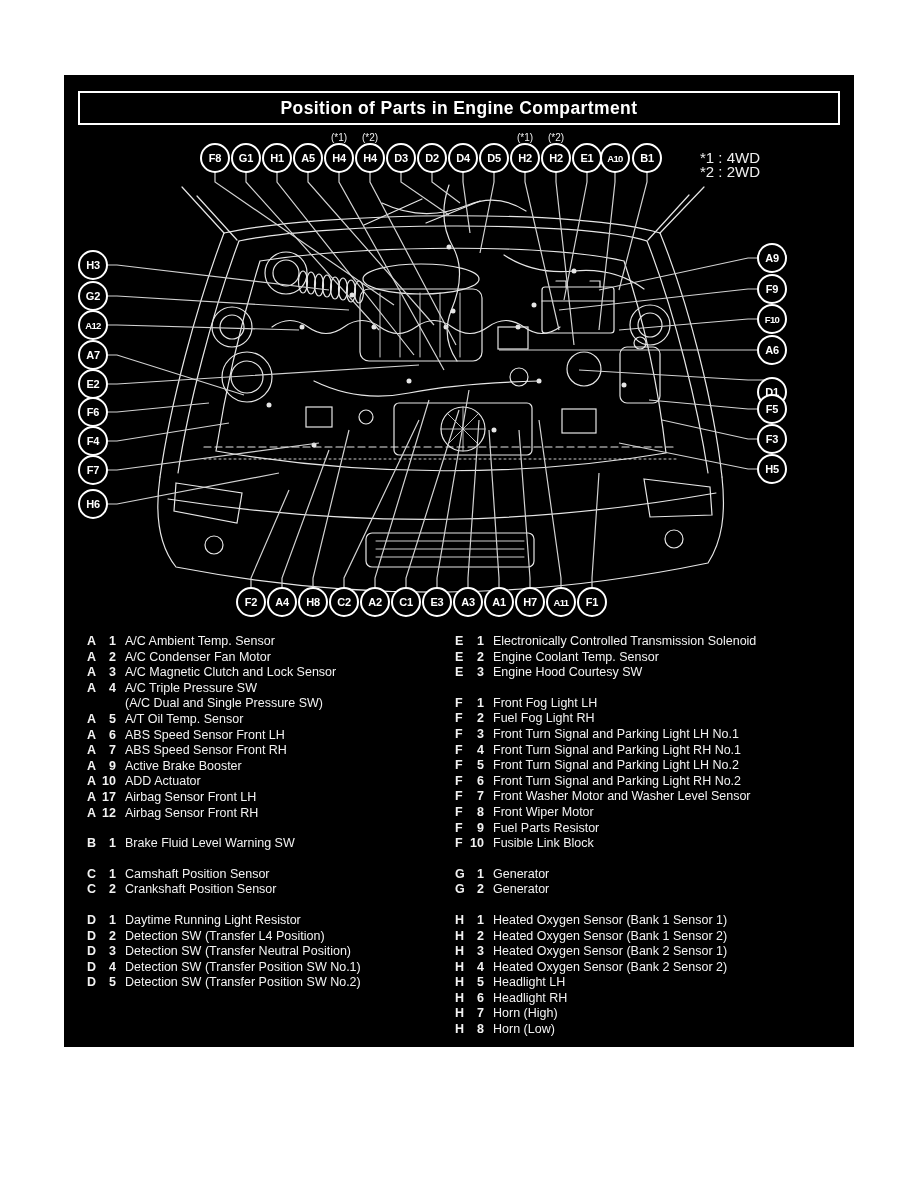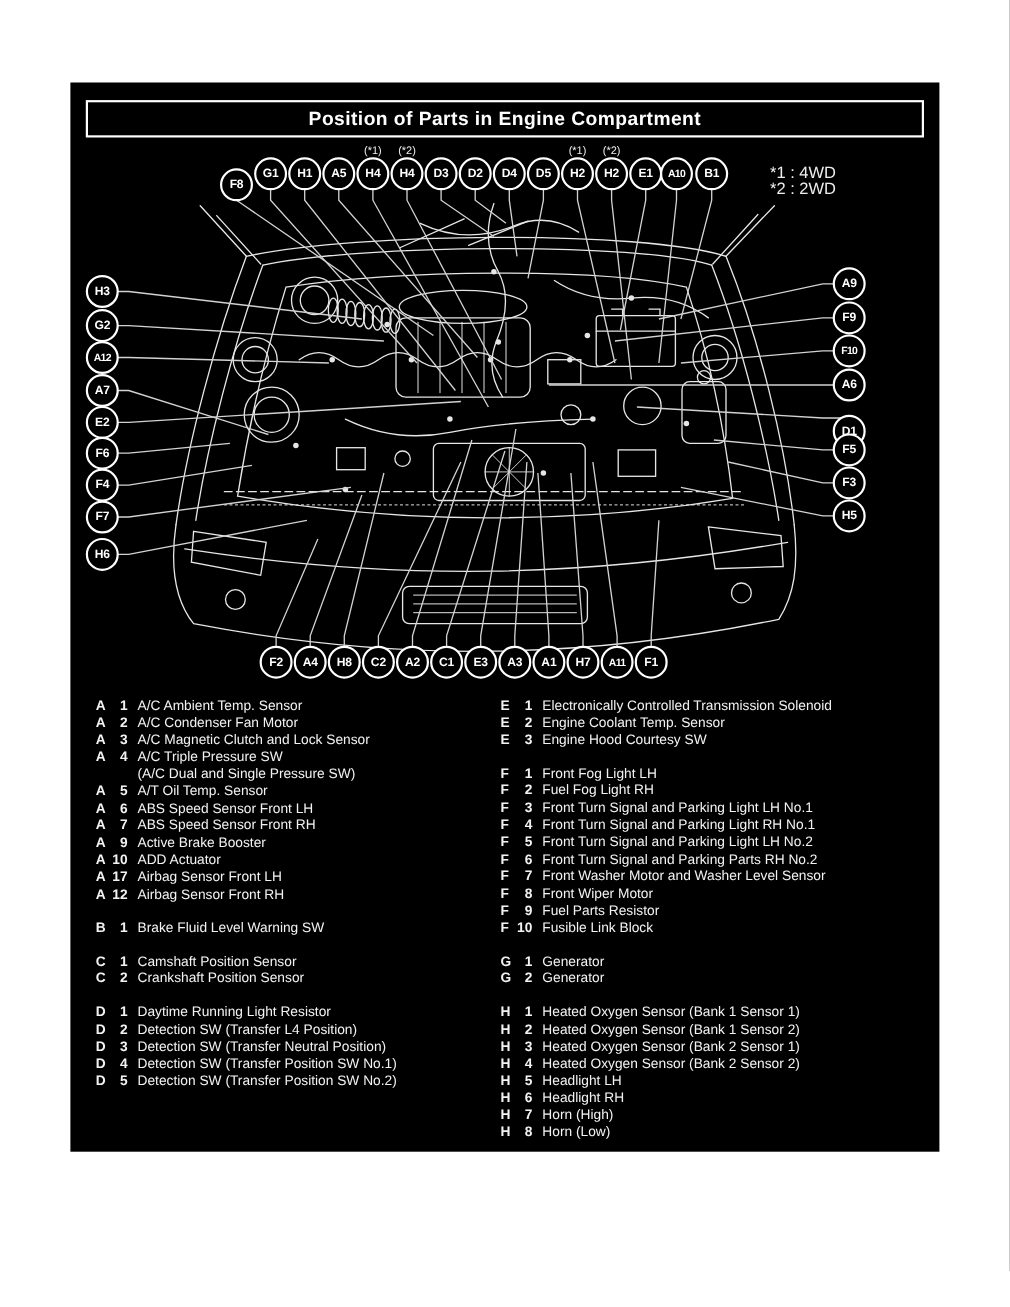--- a/index.html
+++ b/index.html
@@ -182,21 +182,21 @@
         <polyline points="373,527 373,503 405,315"></polyline>
         <polyline points="404,527 404,503 415,345"></polyline>
         <polyline points="435,527 435,503 425,355"></polyline>
         <polyline points="466,527 466,503 455,355"></polyline>
         <polyline points="497,527 497,503 475,345"></polyline>
         <polyline points="528,527 528,503 535,398"></polyline>
       </g>
   </svg>
 
   <div id="callout-layer">
-      <div class="callout" style="left: 151px; top: 93px;">F8</div>
+      <div class="callout" style="left: 151px; top: 83px;">F8</div>
       <div class="callout" style="left: 182px; top: 83px;">G1</div>
       <div class="callout" style="left: 213px; top: 83px;">H1</div>
       <div class="callout" style="left: 244px; top: 83px;">A5</div>
       <div class="callout" style="left: 275px; top: 83px;">H4</div>
       <div class="callout-note" style="left: 275px; top: 68px;">(*1)</div>
       <div class="callout" style="left: 306px; top: 83px;">H4</div>
       <div class="callout-note" style="left: 306px; top: 68px;">(*2)</div>
       <div class="callout" style="left: 337px; top: 83px;">D3</div>
       <div class="callout" style="left: 368px; top: 83px;">D2</div>
       <div class="callout" style="left: 399px; top: 83px;">D4</div>
@@ -387,21 +387,21 @@
             <span class="ltxt">Front Turn Signal and Parking Light RH No.1</span>
           </div>
           <div class="legend-row">
             <span class="lid">F</span>
             <span class="lnum">5</span>
             <span class="ltxt">Front Turn Signal and Parking Light LH No.2</span>
           </div>
           <div class="legend-row">
             <span class="lid">F</span>
             <span class="lnum">6</span>
-            <span class="ltxt">Front Turn Signal and Parking Parts RH No.2</span>
+            <span class="ltxt">Front Turn Signal and Parking Light RH No.2</span>
           </div>
           <div class="legend-row">
             <span class="lid">F</span>
             <span class="lnum">7</span>
             <span class="ltxt">Front Washer Motor and Washer Level Sensor</span>
           </div>
           <div class="legend-row">
             <span class="lid">F</span>
             <span class="lnum">8</span>
             <span class="ltxt">Front Wiper Motor</span>

